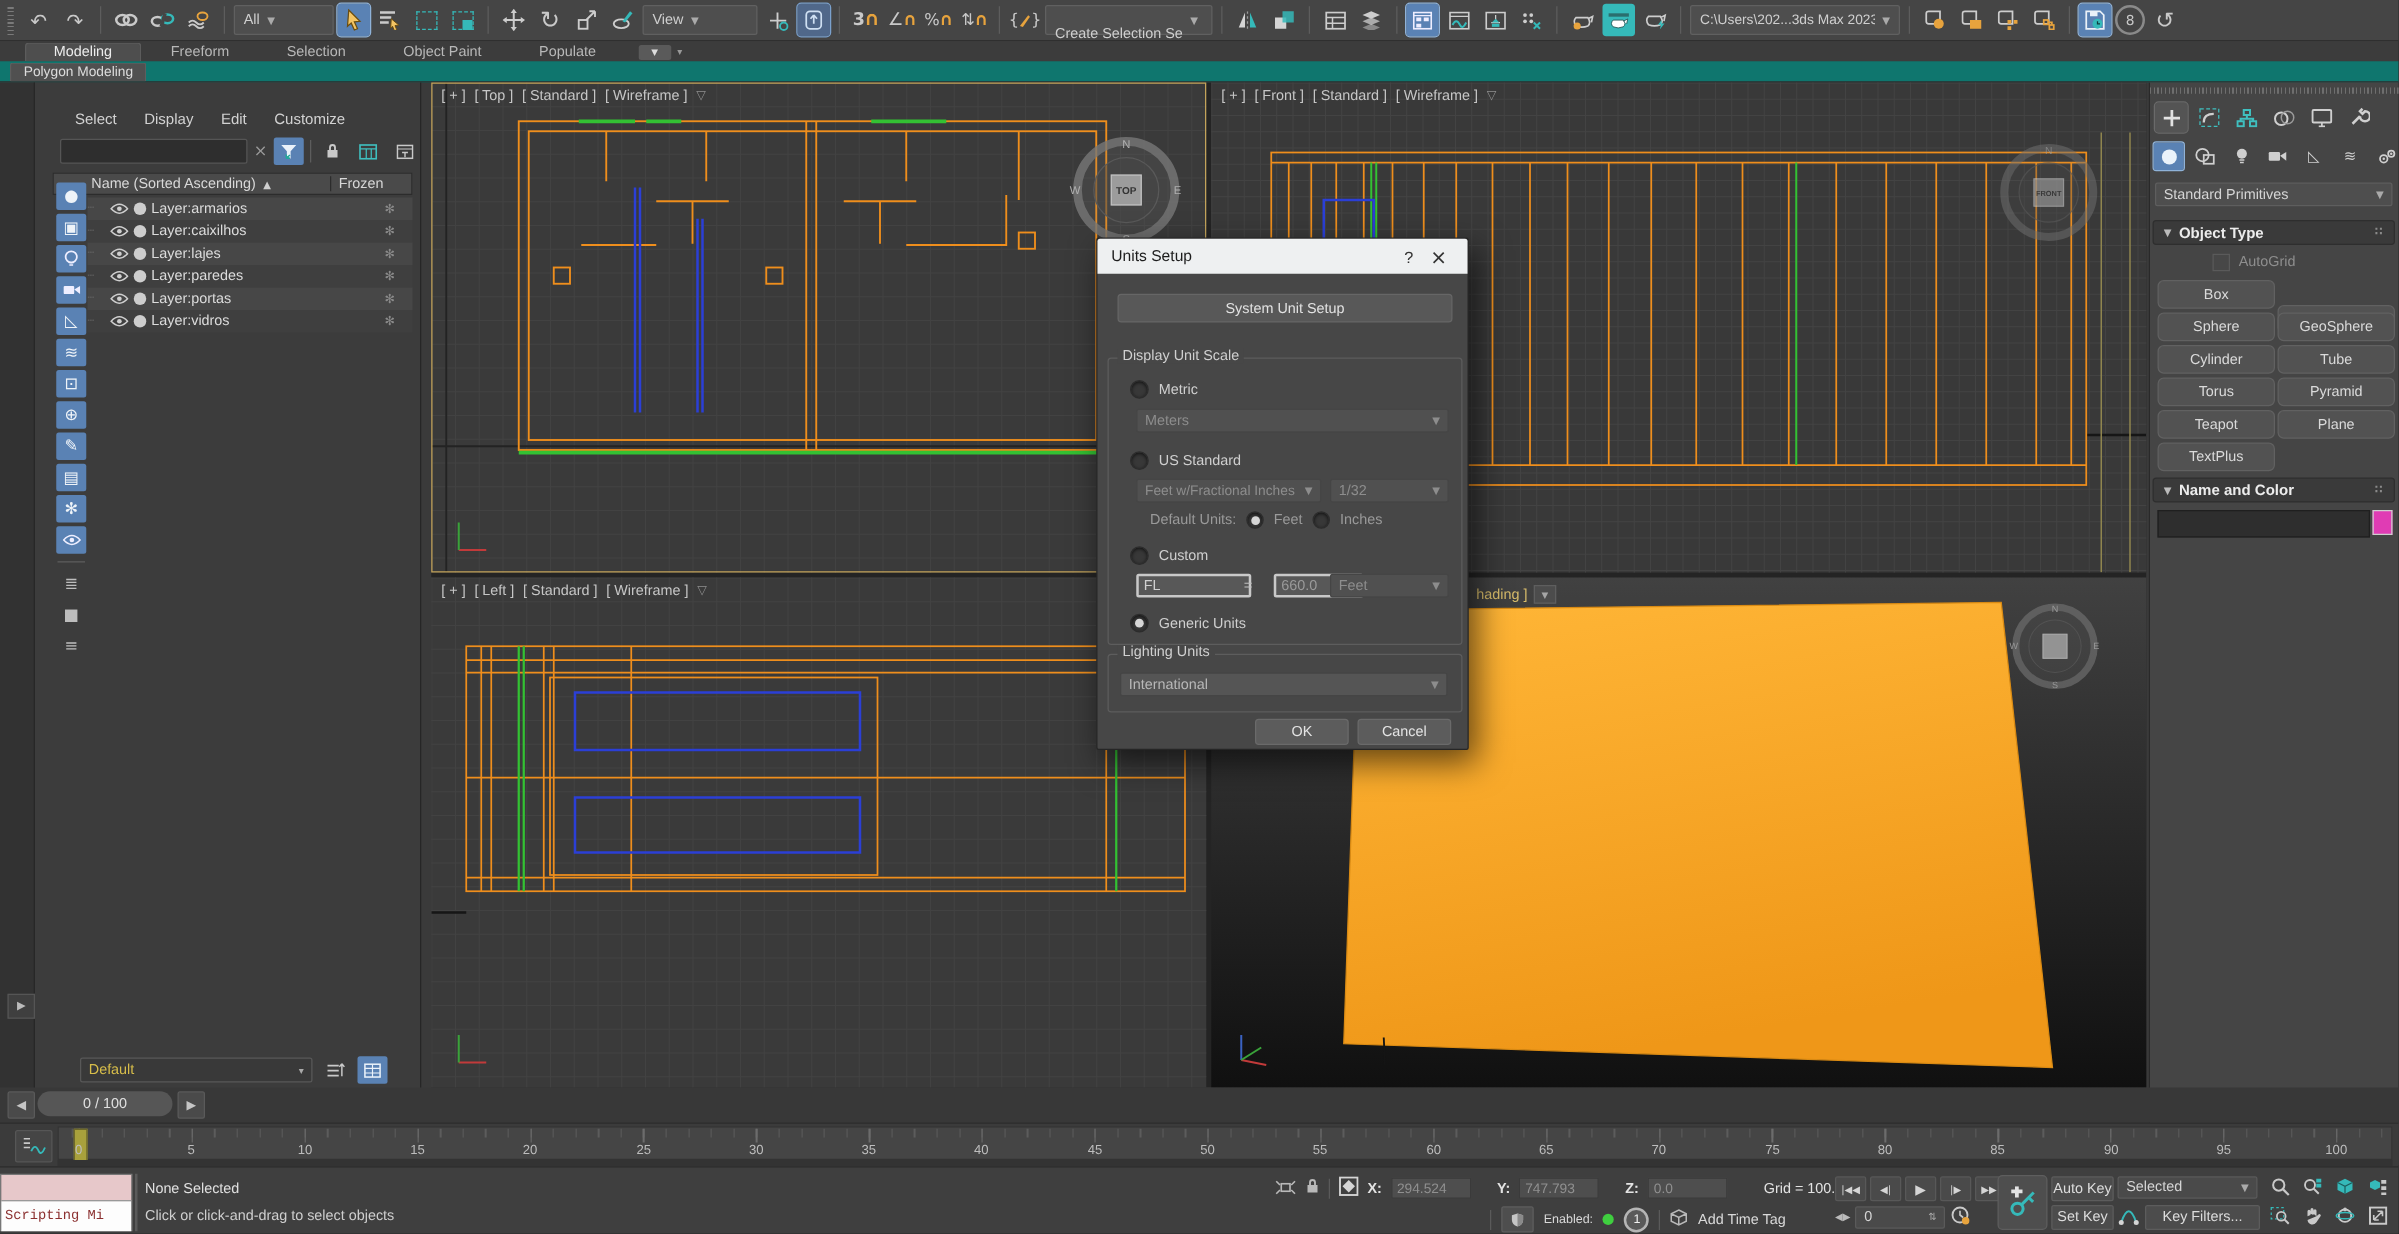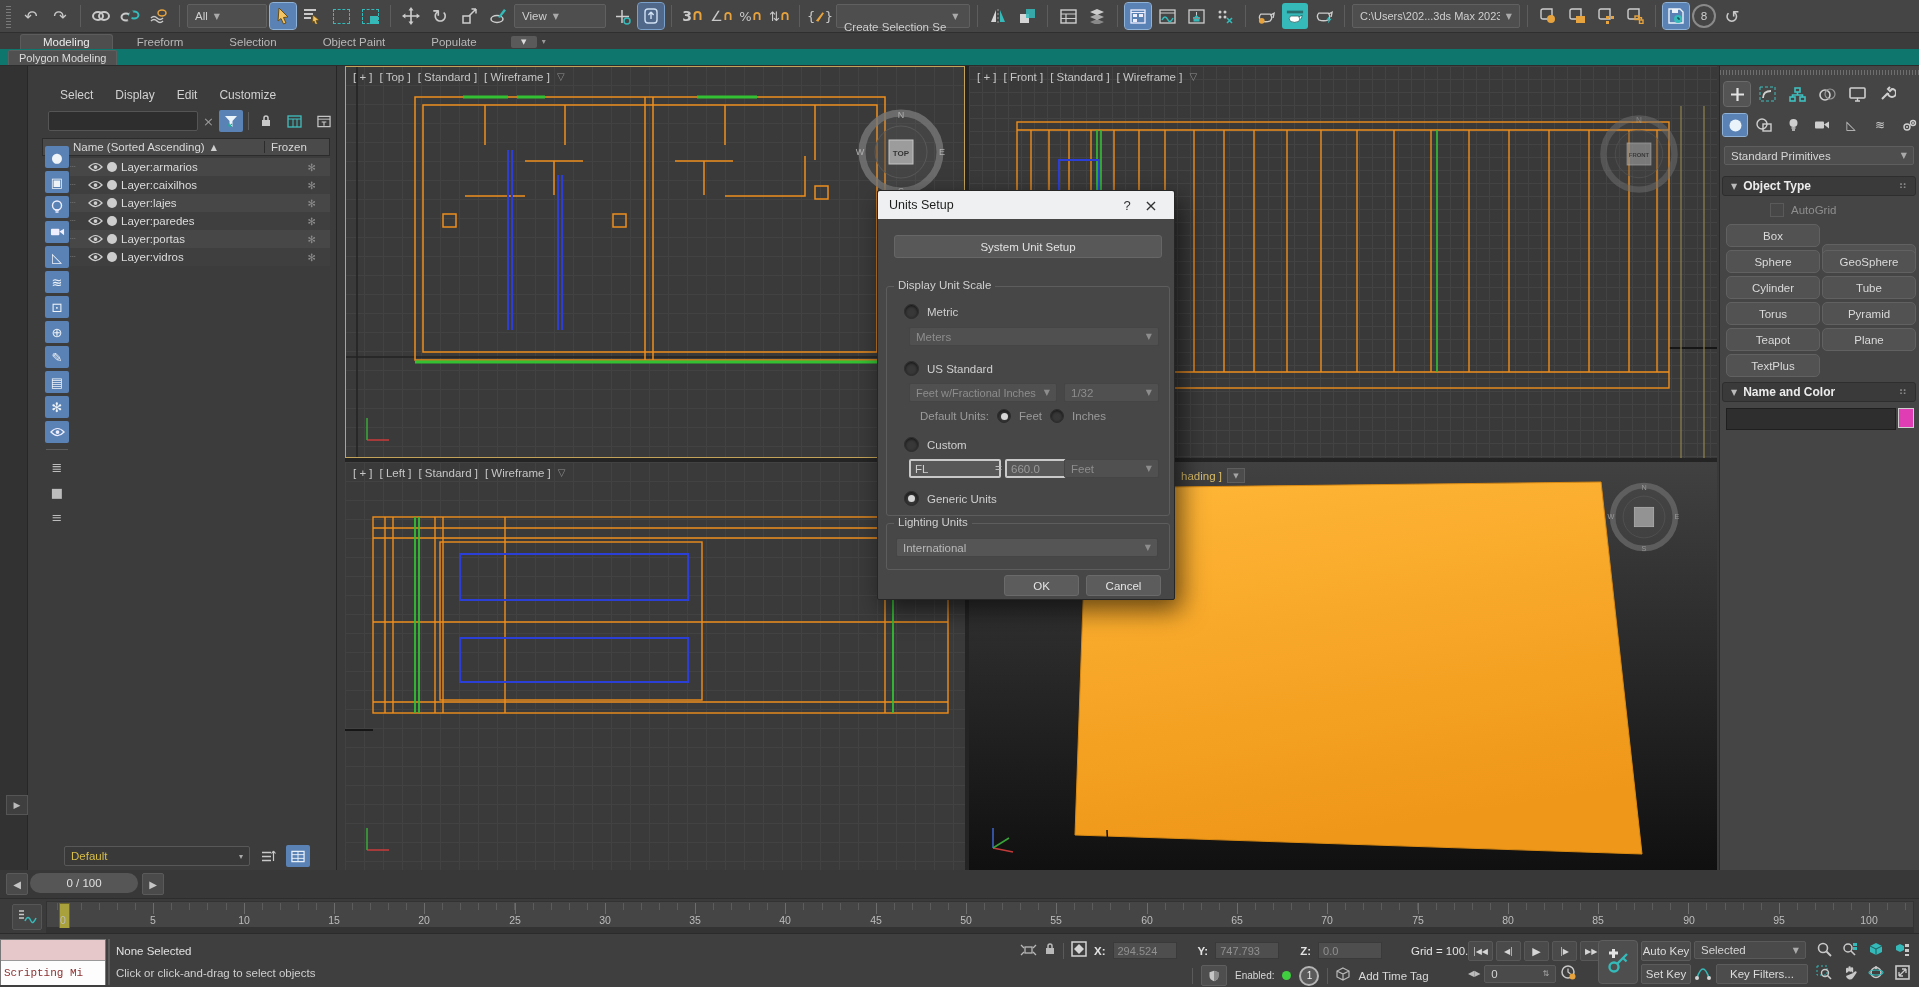--- a/index.html
+++ b/index.html
@@ -1187,21 +1187,21 @@
       <span>Inches</span>
     </div>
     <div class="drow" style="left:26px;top:246px;">
       <span class="radio"></span>
       <span>Custom</span>
     </div>
     <div class="tfield" style="position:absolute;left:31px;top:268px;width:92px;color:#cfcfcf;">
         <span>FL</span>
       </div>
     <span class="abs" style="left:117px;top:270px;color:#bdbdbd;">=</span>
-    <div class="tfield" style="position:absolute;left:127px;top:268px;width:72px;color:#9a9a9a;">
+    <div class="tfield" style="position:absolute;left:141px;top:268px;width:72px;color:#9a9a9a;">
         <span>660.0</span>
       </div>
     <div class="ddd" style="position:absolute;left:186px;top:268px;width:95px;">
       <span>Feet</span>
         <span class="arr">▼</span>
     </div>
     <div class="drow" style="left:26px;top:300px;">
       <span class="radio sel"></span>
       <span>Generic Units</span>
     </div>

